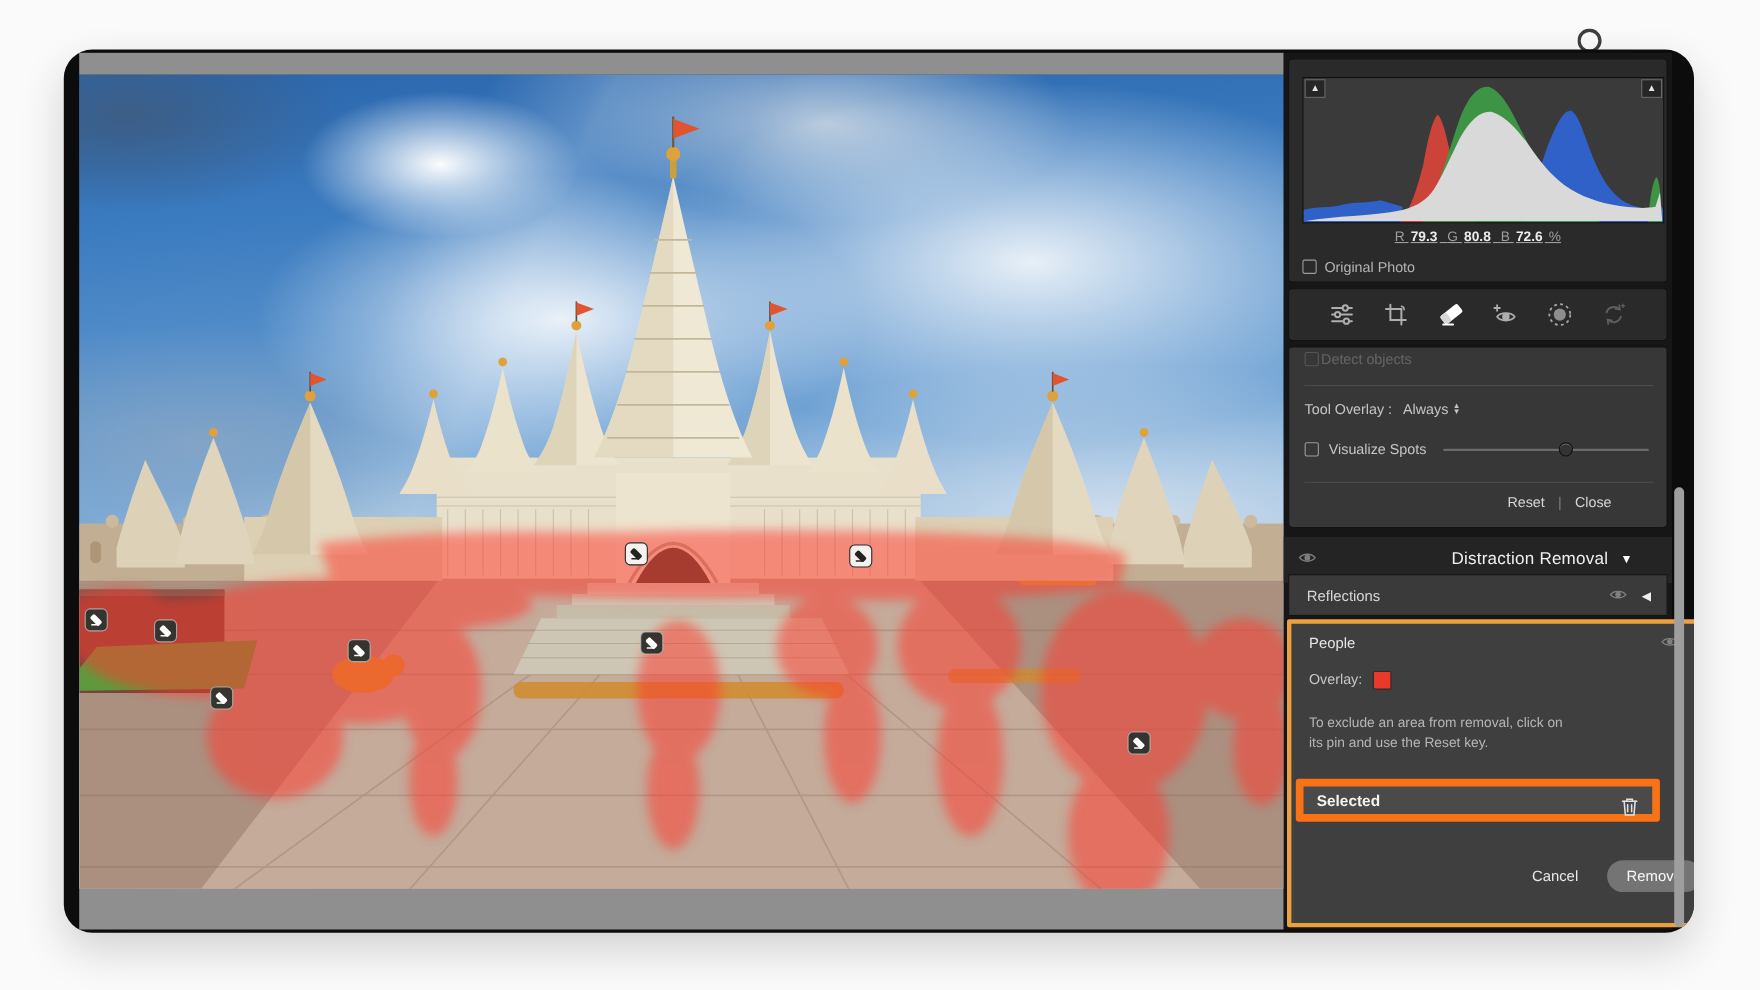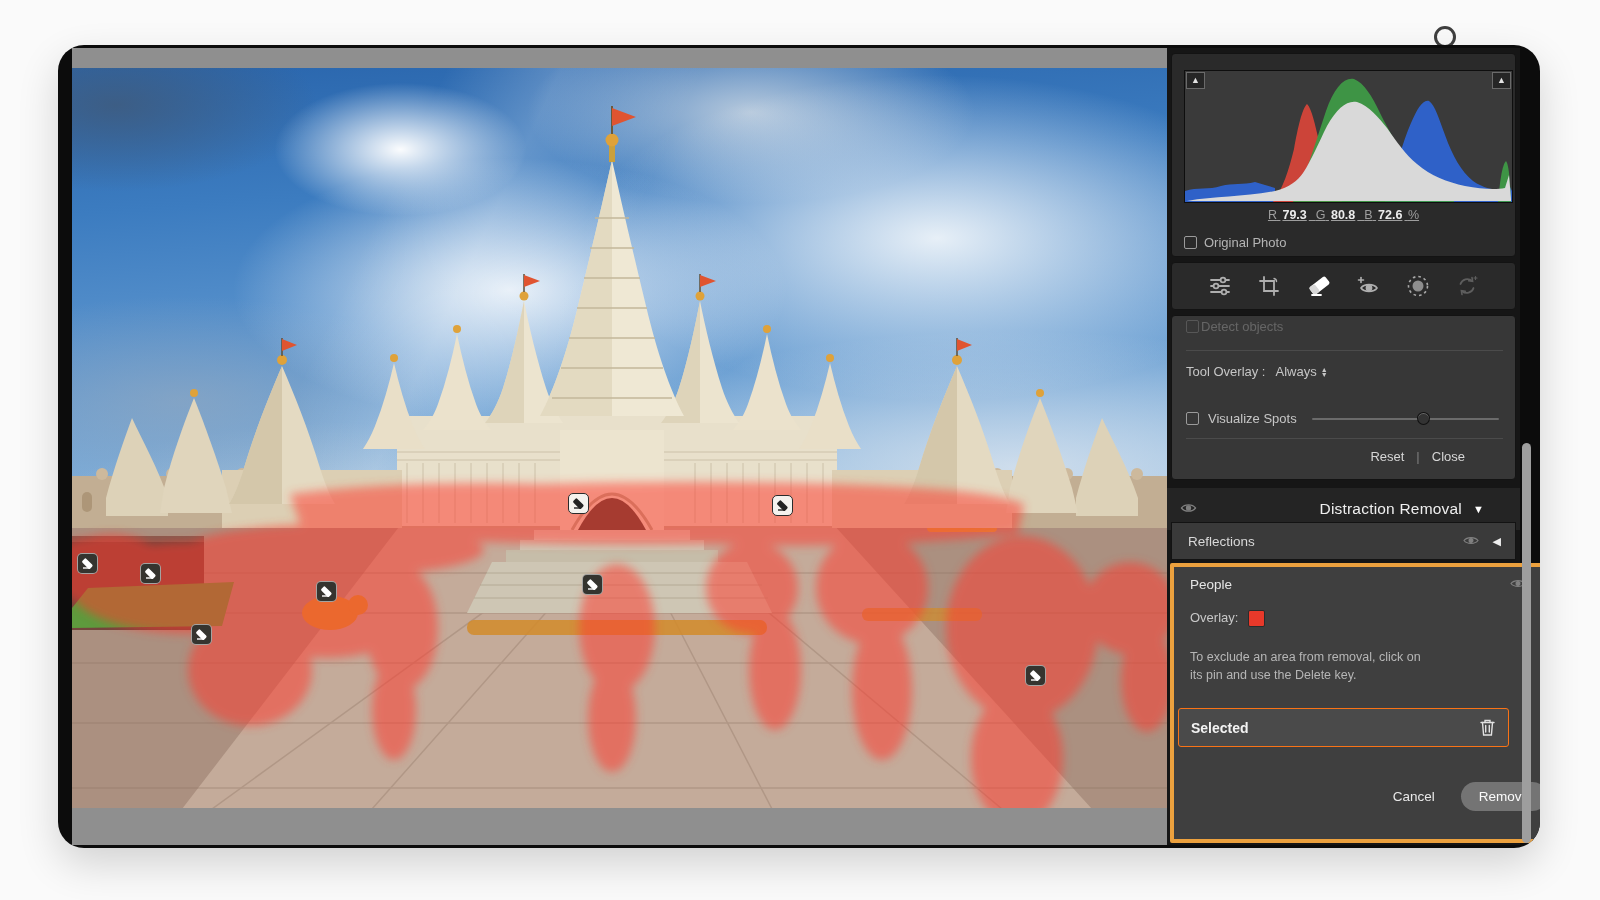--- a/index.html
+++ b/index.html
@@ -57,21 +57,21 @@
   .tools-row { top:214px; height:48px; display:flex; align-items:center; justify-content:space-between;
     padding:0 34px; }
   .tool { width:28px; height:28px; display:flex; align-items:center; justify-content:center; }
 
   .heal-box { top:267px; height:165px; background:#373737; overflow:hidden; font-size:13px; color:#c6c6c6; }
   .detect-row { position:absolute; left:14px; top:3px; display:flex; gap:2px; align-items:center; opacity:.32; }
   .hr { position:absolute; left:14px; width:317px; height:1px; background:#4b4b4b; }
   .hr.h1 { top:34px; } .hr.h2 { top:122px; }
   .ovl-row { position:absolute; left:14px; top:48px; display:flex; align-items:flex-end; gap:10px; }
   .updown { display:inline-flex; flex-direction:column; line-height:5px; font-size:7px; color:#c6c6c6; margin-left:4px; }
-  .vis-row { position:absolute; left:14px; top:95px; display:flex; align-items:center; gap:9px; width:317px; }
+  .vis-row { position:absolute; left:14px; top:85px; display:flex; align-items:center; gap:9px; width:317px; }
   .slider { position:relative; flex:1; height:14px; margin-left:6px; }
   .slider .track { position:absolute; left:0; right:4px; top:6px; height:2px; background:#6b6b6b; border-radius:1px; }
   .slider .thumb { position:absolute; left:55%; top:0; width:13px; height:13px; background:#333;
     border:1.5px solid #111; border-radius:50% 50% 50% 50%/46% 46% 54% 54%; box-shadow:inset 0 1px 0 rgba(255,255,255,.25); }
   .rc-row { position:absolute; right:50px; top:133px; display:flex; gap:12px; font-size:13px; color:#d6d6d6; }
   .rc-row .sep { color:#7f7f7f; }
   .link { cursor:default; }
 
   .dr-header { position:absolute; left:0; top:440px; width:353px; height:42px; background:#242424;
     display:flex; align-items:center; }
@@ -88,21 +88,21 @@
 
   .people-box { position:absolute; left:3px; top:515px; width:399px; height:280px;
     border:4px solid #ECA13E; background:#3f3f3f; border-radius:2px; }
   .people-head { position:relative; height:34px; display:flex; align-items:center; font-size:13.5px; color:#e6e6e6; }
   .people-head .lbl { margin-left:16px; }
   .overlay-row { position:absolute; left:16px; top:43px; display:flex; gap:10px;
     font-size:13px; color:#c8c8c8; }
   .swatch { width:17px; height:17px; background:#E8392A; border-radius:2px; border:1px solid #2b2b2b; }
   .instr { position:absolute; left:16px; top:81px; width:280px; font-size:12.5px; line-height:18px; color:#b6b6b6; }
   .selected-row { position:absolute; left:4px; top:141px; width:331px; height:39px; background:#4a4a4a;
-    border:1px solid #f97316; border-radius:3px; display:flex; align-items:center; }
+    border:7px solid #f97316; border-radius:3px; display:flex; align-items:center; }
   .selected-row .lbl { margin-left:12px; font-size:14px; font-weight:700; color:#f3f3f3; }
   .selected-row .trash { position:absolute; right:12px; top:9px; }
   .btn-row { position:absolute; right:18px; top:215px; display:flex; align-items:center; gap:26px; }
   .cancel { font-size:13.5px; color:#e8e8e8; background:none; border:none; font-family:inherit; }
   .remove { font-size:13.5px; color:#fafafa; background:#747474; border:none; font-family:inherit;
     height:29px; padding:0 18px; border-radius:15px; }
 
   .scroll-thumb { position:absolute; left:1464px; top:398px; width:9px; height:400px;
     background:#9e9e9e; border-radius:4.5px; }
 
@@ -494,21 +494,21 @@
             </span>
             <span class="tri">▼</span>
           </span>
         </div>
         <div class="overlay-row">
           <span>Overlay:</span>
           <span class="swatch"></span>
         </div>
         <div class="instr">
           <span>To exclude an area from removal, click on</span><br>
-          <span>its pin and use the Delete key.</span>
+          <span>its pin and use the Reset key.</span>
         </div>
         <div class="selected-row">
           <span class="lbl">Selected</span>
           <span class="trash">
             <svg width="17" height="19" viewBox="0 0 17 19" fill="none" stroke="#e2e2e2" stroke-width="1.4" stroke-linecap="round">
               <path d="M2 4.5 H15"></path>
                 <path d="M6 4.5 V2.5 H11 V4.5"></path>
               <path d="M3.5 4.5 L4.6 17 H12.4 L13.5 4.5"></path>
               <path d="M6.7 7.5 V14 M10.3 7.5 V14"></path>
             </svg>

